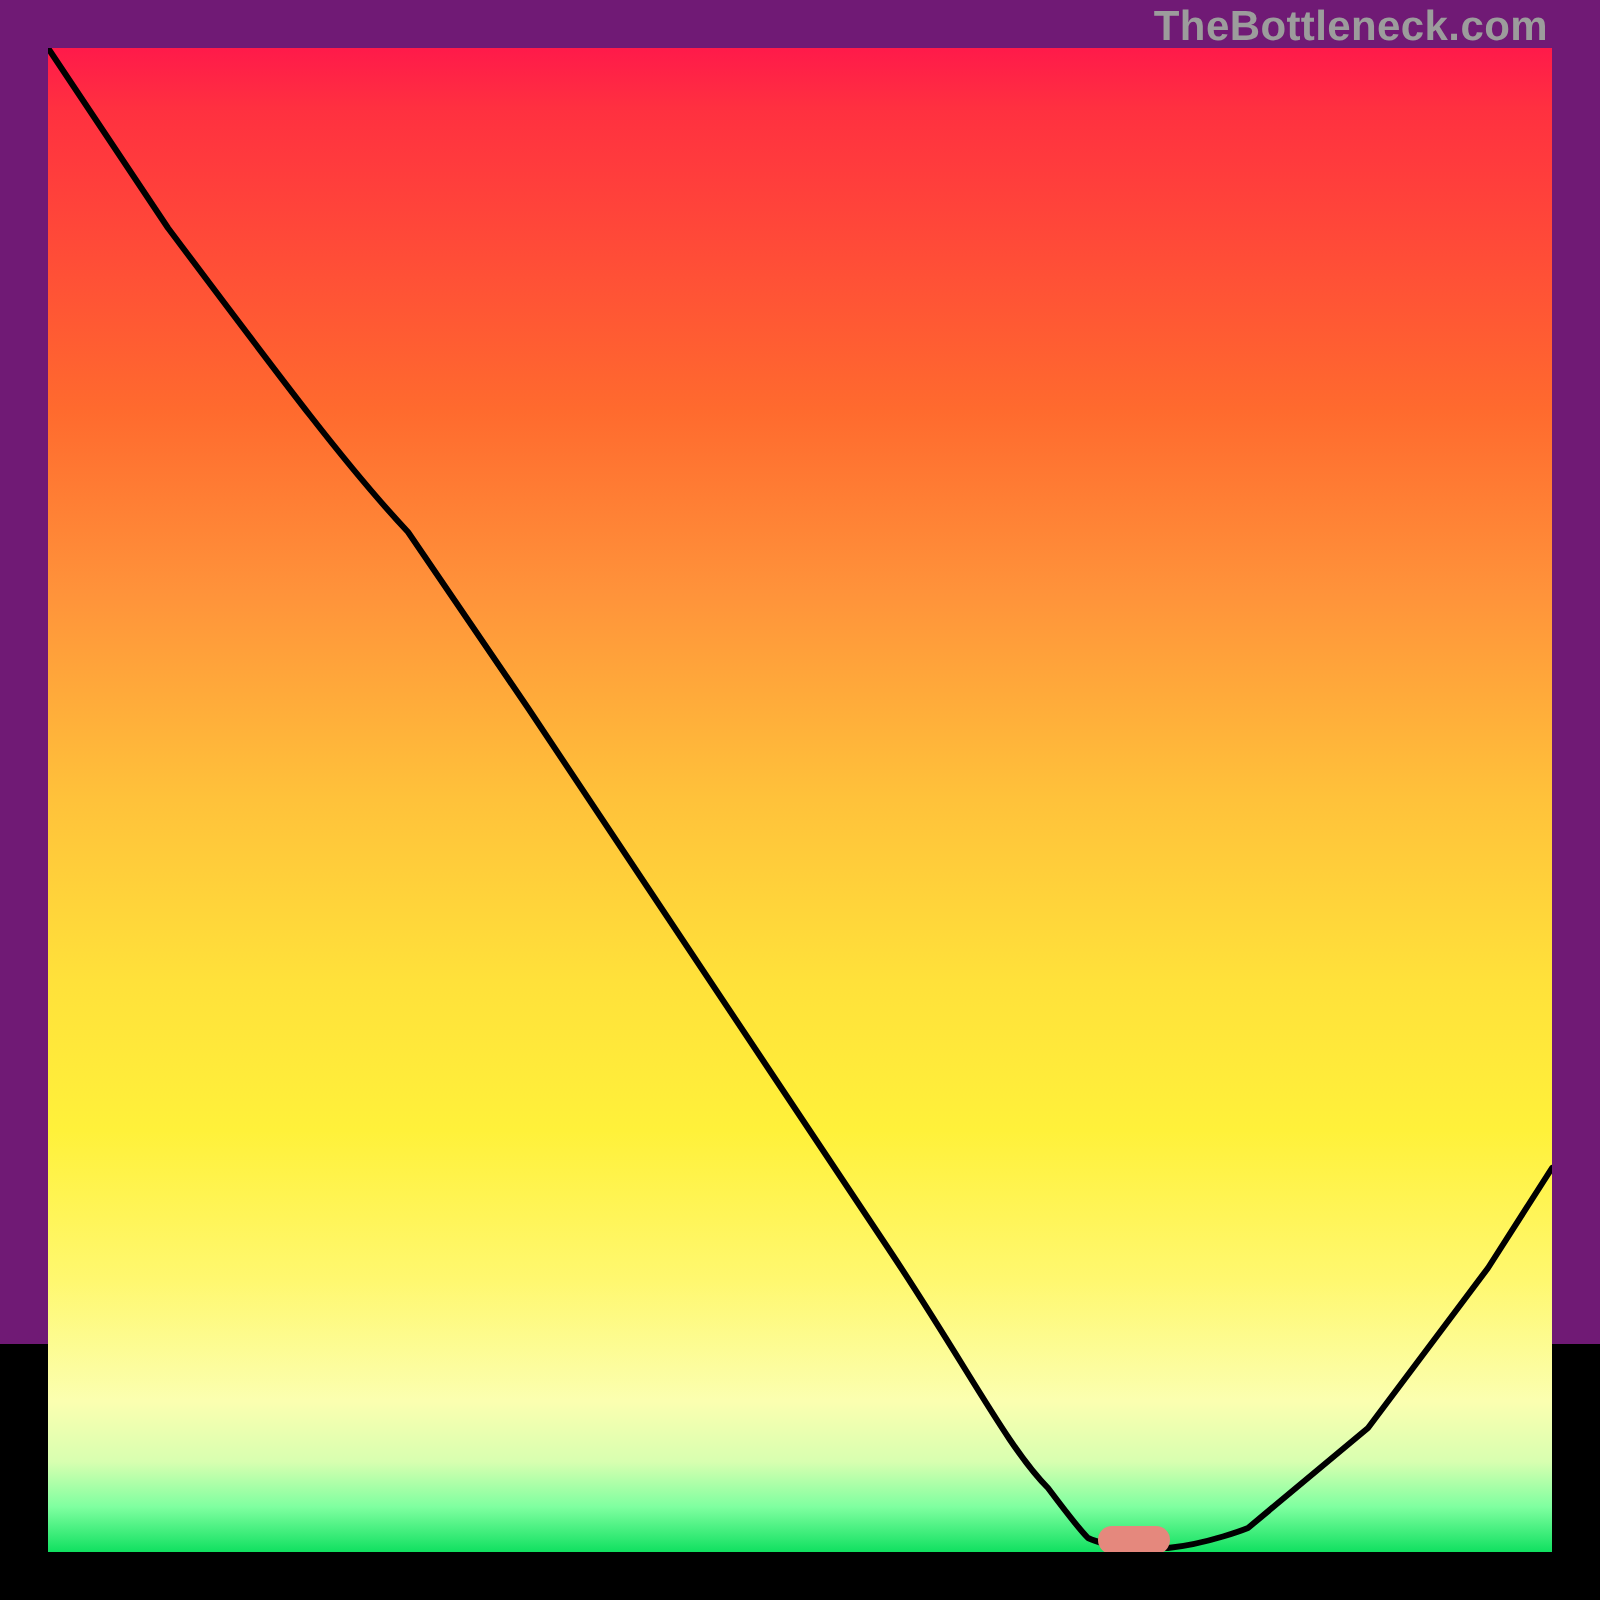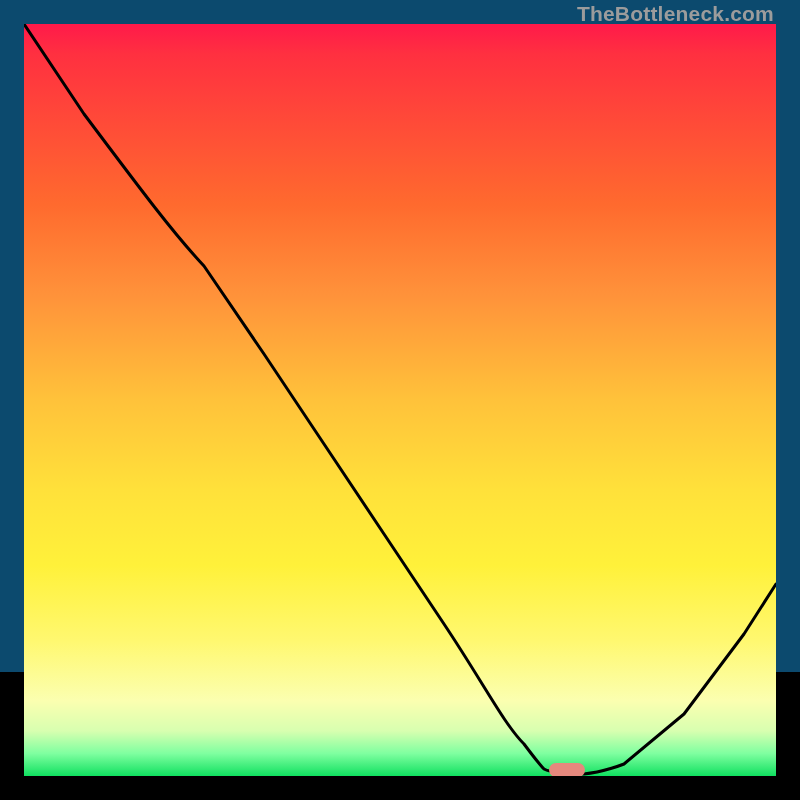--- a/index.html
+++ b/index.html
@@ -9,21 +9,21 @@
     height: 800px;
     background: #000;
     overflow: hidden;
   }
   .frame {
     position: absolute;
     left: 0;
     top: 0;
     width: 800px;
     height: 672px;
-    background: #0c4a6e;
+    background: #701a75;
   }
   .plot {
     position: absolute;
     left: 24px;
     top: 24px;
     width: 752px;
     height: 752px;
     overflow: hidden;
   }
   .gradient {

